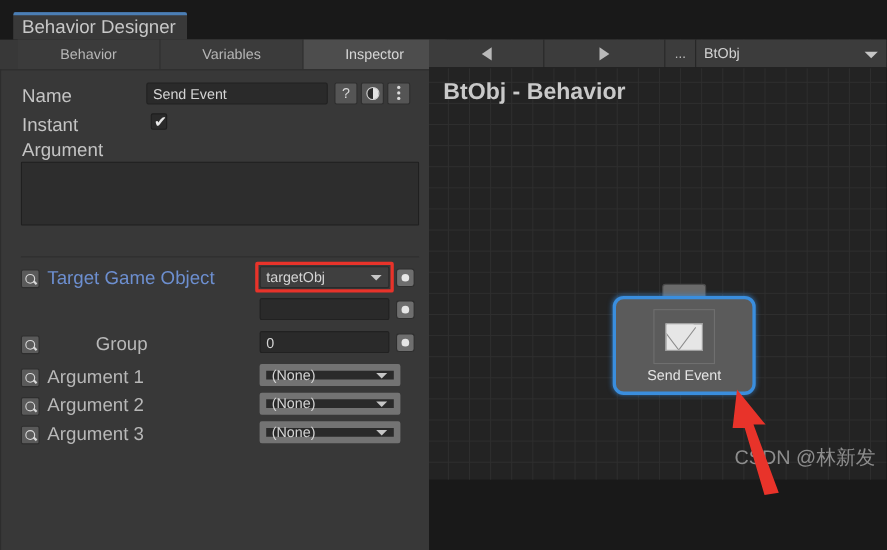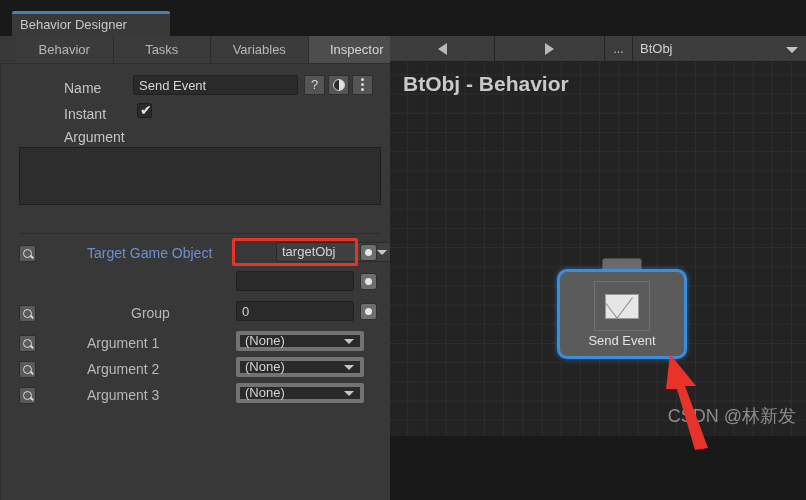--- a/index.html
+++ b/index.html
@@ -20,21 +20,21 @@
     position: absolute; left: 0; top: 0;
     width: 806px; height: 36px;
     background: #191919;
   }
   .window-tab {
     position: absolute; left: 12px; top: 11px;
     width: 158px; height: 25px;
     background: #393939;
     border-top: 3px solid #4b7eb5;
     color: #c8c8c8;
-    font-size: 13px;
+    font-size: 17px;
     line-height: 22px;
     padding-left: 8px;
     border-top-left-radius: 2px;
     border-top-right-radius: 2px;
   }
 
   
   .left-panel {
     position: absolute; left: 0; top: 36px;
     width: 390px; height: 464px;
@@ -69,24 +69,23 @@
   }
 
   
   .row {
     position: absolute;
     display: flex;
     align-items: center;
     height: 22px;
   }
   .row-label {
-    font-size: 14px;
+    font-size: 17px;
     color: #c4c4c4;
     white-space: nowrap;
-    margin-left: 44px;
   }
   .row-label.link { color: #6d8fd0; }
   .row-label.dim { color: #b8b8b8; }
 
   .magnifier {
     width: 17px; height: 17px;
     background: #5a5a5a;
     border: 1px solid #2e2e2e;
     border-radius: 2px;
     margin-right: 7px;
@@ -138,21 +137,21 @@
     position: absolute;
     right: 6px; top: 50%;
     margin-top: -2px;
     width: 0; height: 0;
     border-left: 5px solid transparent;
     border-right: 5px solid transparent;
     border-top: 5px solid #c6c6c6;
   }
   .dropdown.dark {
     background: #2a2a2a;
-    border: 4px solid #737373;
+    border: 6px solid #737373;
   }
 
   .checkbox {
     width: 15px; height: 15px;
     background: #2a2a2a;
     border: 1px solid #1e1e1e;
     border-radius: 2px;
     position: relative;
   }
   .checkbox .tick {
@@ -379,23 +378,20 @@
     </div>
   </div>
 
   <div class="left-panel">
 
     <div class="tabs-row">
       <div class="tab">
         <span>Behavior</span>
       </div>
       <div class="tab">
-        <span>Tasks</span>
-      </div>
-      <div class="tab">
         <span>Variables</span>
       </div>
       <div class="tab active">
         <span>Inspector</span>
       </div>
     </div>
 
     <div class="panel-body">
 
       <div class="row" style="left:19px; top:13px;">
@@ -427,21 +423,21 @@
         <span class="row-label">Argument</span>
       </div>
       <textarea class="comment-box" style="left: 18px; top: 83px; width: 362px; height: 58px; resize: none; color: rgb(212, 212, 212); font-size: 13px; padding: 4px; font-family: &quot;Liberation Sans&quot;, sans-serif;"></textarea>
 
       <div class="separator" style="left:18px; top:169px; width:362px;"></div>
 
       <div class="row" style="left:18px; top:178px;">
         <span class="magnifier"></span>
         <span class="row-label link">Target Game Object</span>
       </div>
-      <div class="dropdown" style="position:absolute; left:235px; top:178px; width:118px;margin-left:40px;">
+      <div class="dropdown" style="position:absolute; left:235px; top:178px; width:118px;">
         <span>targetObj</span>
         <span class="caret"></span>
       </div>
       <div class="red-outline" style="left:231px; top:174px; width:126px; height:28px;"></div>
       <div class="radiobtn" style="position:absolute; left:359px; top:180px;"></div>
 
       <input class="textfield" style="position: absolute; left: 235px; top: 207px; width: 118px;" value="">
       <div class="radiobtn" style="position:absolute; left:359px; top:209px;"></div>
 
       <div class="row" style="left:18px; top:238px;gap:44px;">

